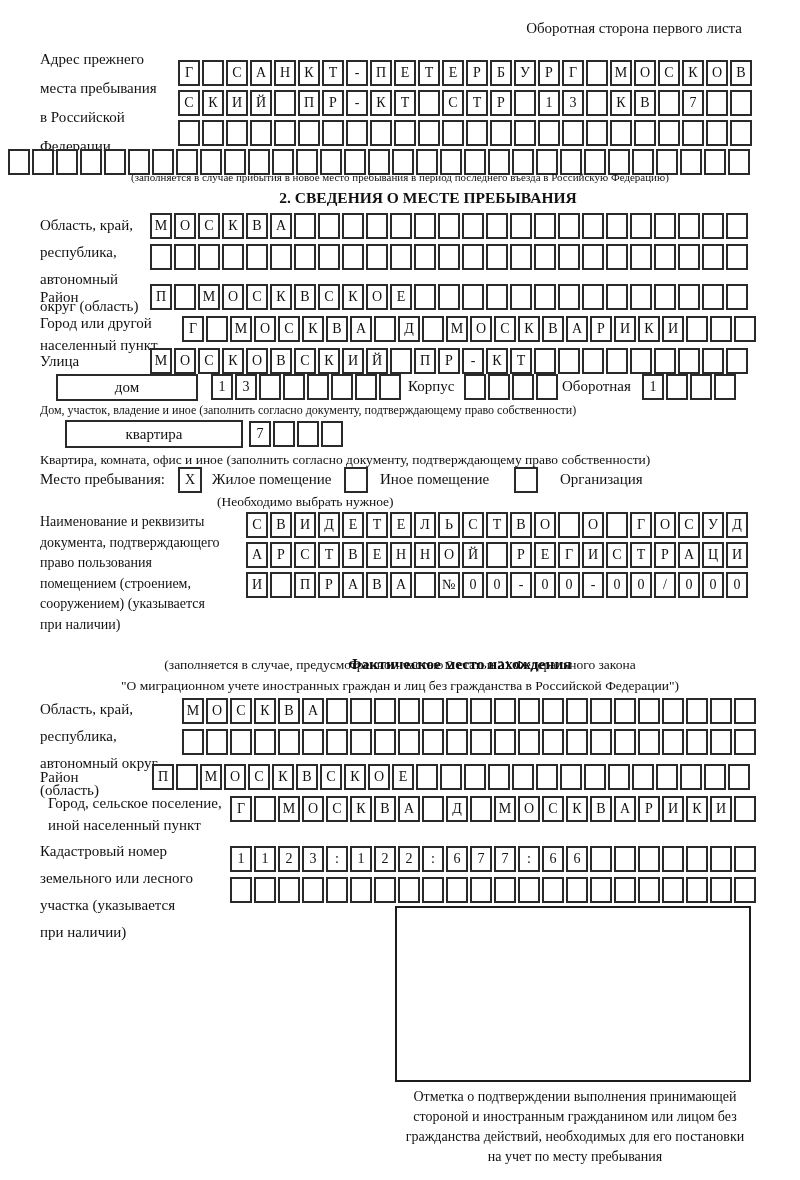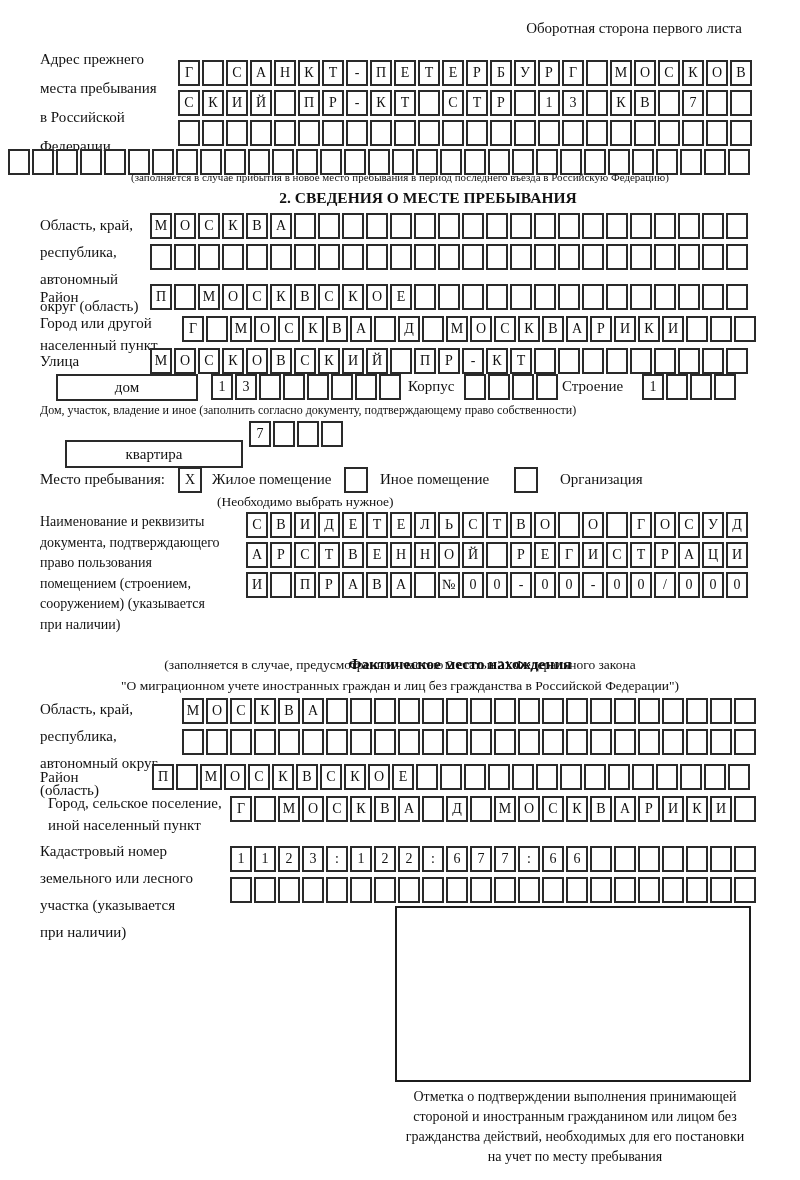--- a/index.html
+++ b/index.html
@@ -314,36 +314,37 @@
       <span class="cell"></span>
       <span class="cell"></span>
     </div>
   <div class="abs" style="left:408px;top:378px;font-size:15px;">Корпус</div>
   <div class="abs grid" style="left:464px;top:374px;">
       <span class="cell"></span>
       <span class="cell"></span>
       <span class="cell"></span>
       <span class="cell"></span>
     </div>
-  <div class="abs" style="left:562px;top:378px;font-size:15px;">Строение</div>
+  <div class="abs" style="left:562px;top:378px;font-size:15px;">Оборотная</div>
   <div class="abs grid" style="left:642px;top:374px;">
       <span class="cell">1</span>
       <span class="cell"></span>
       <span class="cell"></span>
       <span class="cell"></span>
     </div>
   <div class="abs" style="left:40px;top:403px;font-size:12px;">Дом, участок, владение и иное (заполнить согласно документу, подтверждающему право собственности)</div>
 
-  <div class="abs wbox" style="left:65px;top:420px;width:178px;height:28px;margin-top:20px;">квартира</div>
+  <div class="abs wbox" style="left:65px;top:420px;width:178px;height:28px;">квартира</div>
   <div class="abs grid" style="left:249px;top:421px;">
       <span class="cell">7</span>
       <span class="cell"></span>
       <span class="cell"></span>
       <span class="cell"></span>
     </div>
+  <div class="abs" style="left:40px;top:452px;font-size:13.5px;">Квартира, комната, офис и иное (заполнить согласно документу, подтверждающему право собственности)</div>
 
   <div class="abs" style="left:40px;top:471px;font-size:15px;">Место пребывания:</div>
   <div class="abs cbox" style="left:178px;top:467px;">X</div>
   <div class="abs" style="left:212px;top:471px;font-size:15px;">Жилое помещение</div>
   <div class="abs cbox" style="left:344px;top:467px;"></div>
   <div class="abs" style="left:380px;top:471px;font-size:15px;">Иное помещение</div>
   <div class="abs cbox" style="left:514px;top:467px;"></div>
   <div class="abs" style="left:560px;top:471px;font-size:15px;">Организация</div>
   <div class="abs" style="left:217px;top:494px;font-size:13.5px;">(Необходимо выбрать нужное)</div>
 

